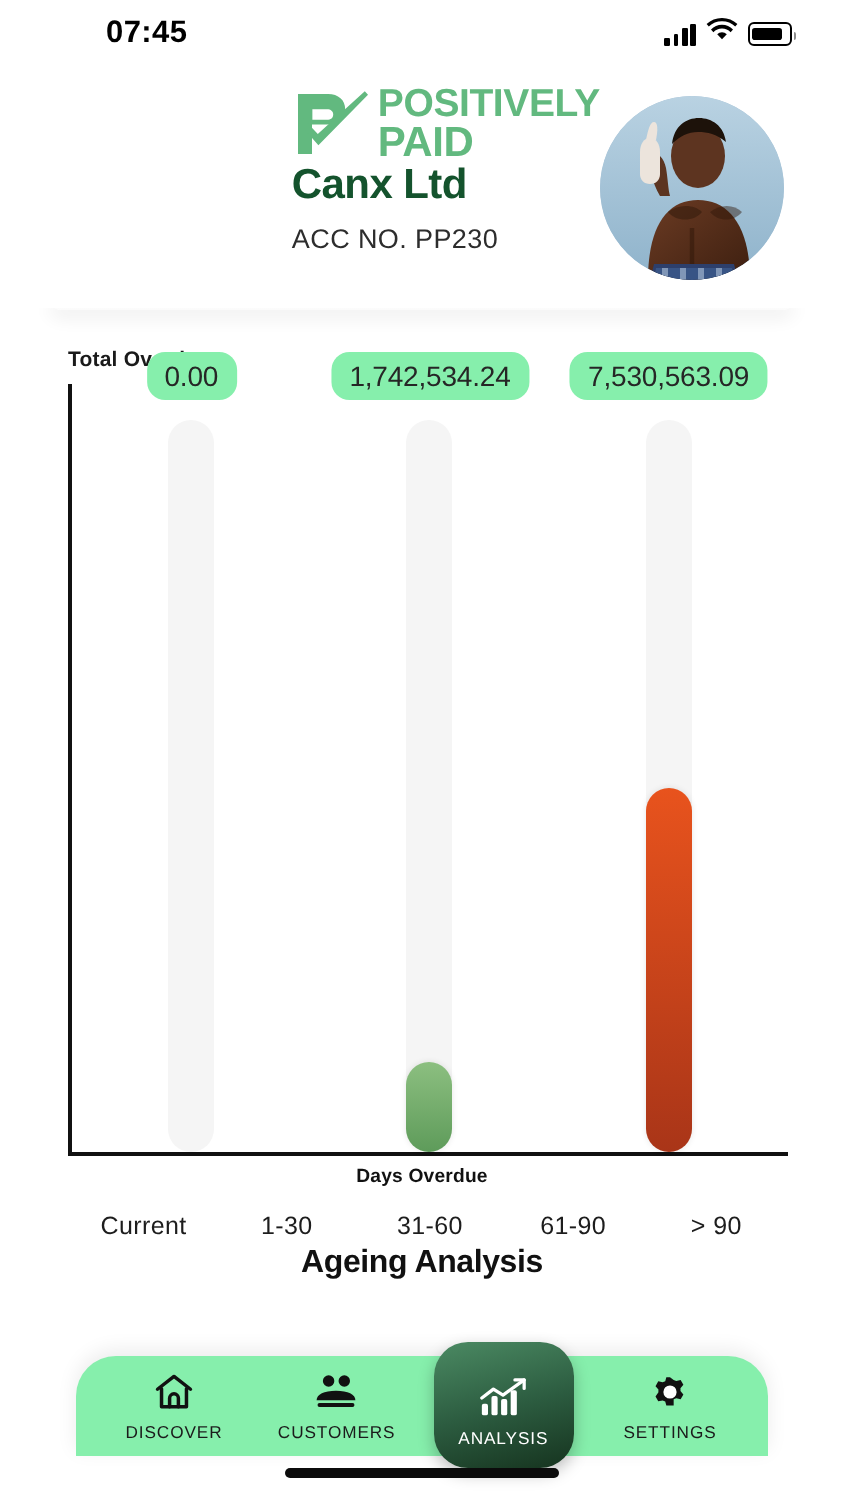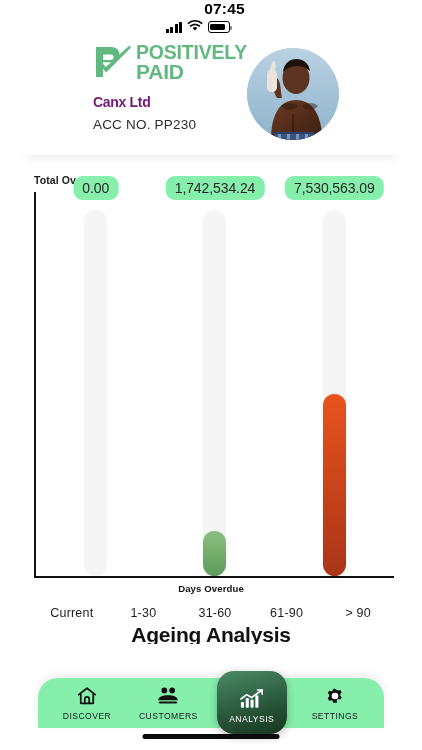--- a/index.html
+++ b/index.html
@@ -12,21 +12,20 @@
   }
 
   
   .statusbar {
     height:34px;
     display:flex;
     align-items:center;
     justify-content:space-between;
     padding:0 26px 0 0;
     position:relative;
-    flex-direction:column;
   }
   .sb-time {
     font-size:15.5px;
     font-weight:bold;
     color:#000;
     letter-spacing:0.2px;
     margin-left:53px;
   }
   .sb-icons { display:flex; align-items:center; gap:5px; }
   .bars { display:flex; align-items:flex-end; gap:1.5px; height:11px; }
@@ -47,21 +46,21 @@
     width:1.8px; height:4.4px; background:#000; border-radius:0 1px 1px 0;
     opacity:.45;
   }
   .batt span { display:block; height:100%; width:84%; background:#000; border-radius:1.4px; }
 
   
   .header {
     background:#fff;
     padding:6px 30px 14px 40px;
     display:flex;
-    justify-content:center;
+    justify-content:flex-end;
     align-items:flex-start;
     position:relative;
   }
   .header::after{
     content:""; position:absolute; left:24px; right:24px; bottom:-1px; height:7px;
     border-radius:0 0 16px 16px;
     background:linear-gradient(#ffffff,#fbfbfb);
     box-shadow:0 4px 9px rgba(0,0,0,.07);
     z-index:-1;
   }
@@ -70,22 +69,22 @@
   .logo-row { display:flex; align-items:center; gap:5px; }
   .logo-mark { width:38px; height:36px; position:relative; flex:none; }
   .logo-text { display:flex; flex-direction:column; line-height:0.92; }
   .logo-text span {
     font-size:19.5px; font-weight:bold; color:#62b97f;
     letter-spacing:-0.2px;
   }
   .logo-text span:nth-child(2){ font-size:21px; }
 
   .company {
-    font-size:14px; font-weight:bold; color:#701a75;
-    margin-top:13px; letter-spacing:-0.3px;
+    font-size:21px; font-weight:bold; color:#14532d;
+    letter-spacing:-0.3px;
   }
   .accno {
     font-size:13.5px; color:#2d2d2d; margin-top:7px; letter-spacing:.2px;
   }
 
   .avatar {
     width:92px; height:92px; border-radius:50%;
     overflow:hidden; flex:none; margin-top:8px;
     background:#a9c4d8; position:relative;
   }
@@ -161,21 +160,21 @@
     margin-top:12px; margin-left:12px; margin-right:4px;
   }
   .xlabels div {
     flex:1 1 0; text-align:center;
     font-size:12.5px; color:#1d1d1d; letter-spacing:.2px;
   }
 
   
   .page-title {
     text-align:center;
-    font-size:21px; font-weight:bold; color:#111;
+    font-size:16px; font-weight:bold; color:#111;
     margin-top:3px; letter-spacing:-.2px;
   }
 
   
   .navwrap {
     position:absolute; left:0; right:0; bottom:0; height:106px;
     background:#fff;
   }
   .nav {
     position:absolute; left:38px; right:38px; top:34px;

